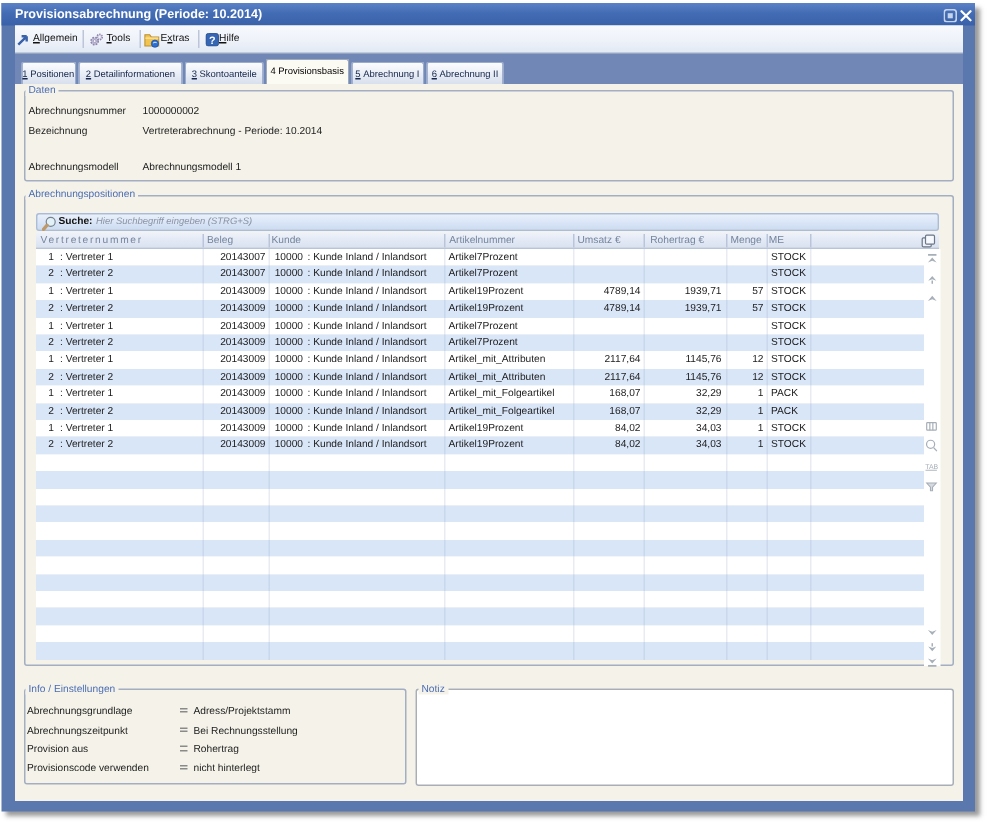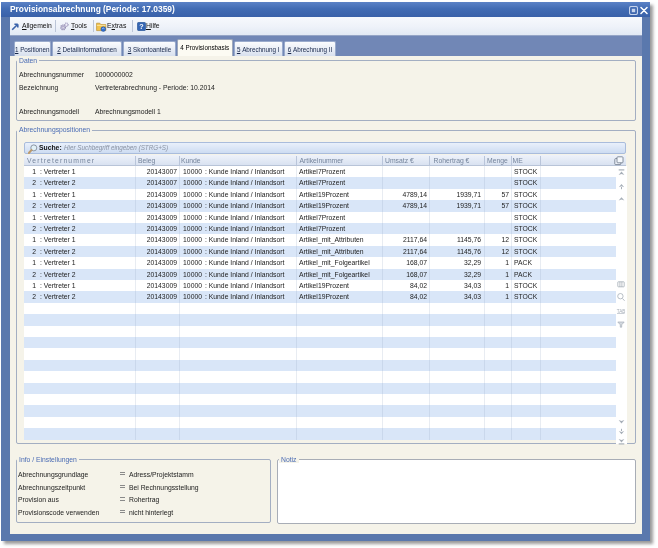--- a/index.html
+++ b/index.html
@@ -38,21 +38,21 @@
 .vsep { position:absolute; top:166px; height:273.6px; width:1px; background:rgba(150,168,196,0.22); }
 
 .il { position:absolute; font-size:6.8px; color:#1c1c1c; line-height:9px; white-space:nowrap; }
 .ieq { position:absolute; width:4.5px; height:3.2px; border-top:1.2px solid #8a8a8a; border-bottom:1.2px solid #8a8a8a; }
 .dlab { position:absolute; font-size:6.8px; color:#1c1c1c; line-height:9px; white-space:nowrap; }
 </style></head>
 <body>
 <div id="w">
 <div id="frame"></div>
 <div id="title">
-      <span>Provisionsabrechnung (Periode: 17.0359)</span>
+      <span>Provisionsabrechnung (Periode: 10.2014)</span>
 <svg class="tbtn" style="left:628px;top:4px;width:9px;height:9px" viewBox="0 0 9 9">
         <rect x="0.5" y="0.5" width="8" height="8" rx="1.8" fill="none" stroke="#c6d3ec" stroke-width="1.1"></rect>
         <rect x="2.8" y="2.8" width="3.4" height="3.4" fill="#c6d3ec"></rect>
       </svg>
 <svg class="tbtn" style="left:639px;top:4px;width:8px;height:9px" viewBox="0 0 8 9">
         <path d="M1 1.5 L7 7.5 M7 1.5 L1 7.5" stroke="#fff" stroke-width="1.5" stroke-linecap="round"></path>
       </svg>
 </div>
 <div id="client"></div>
 <div id="toolbar">

